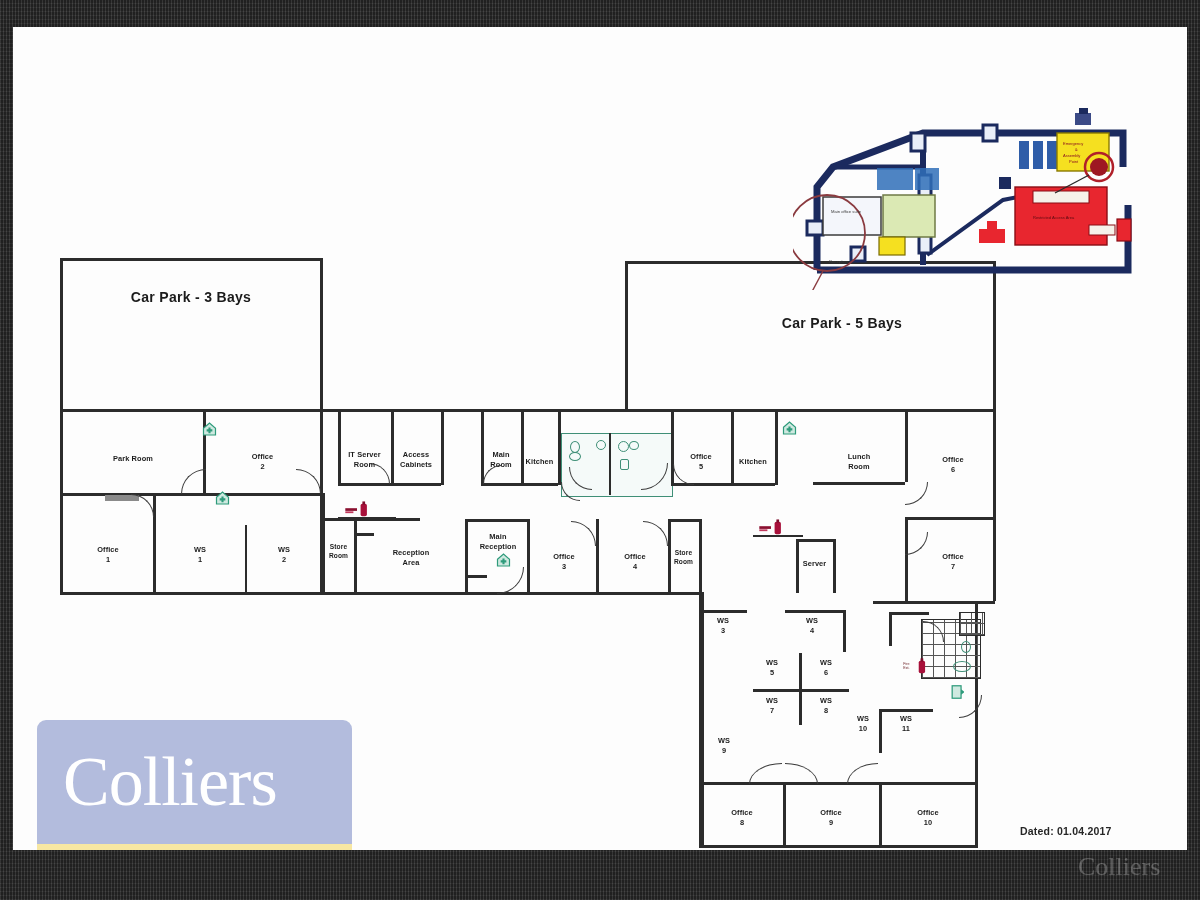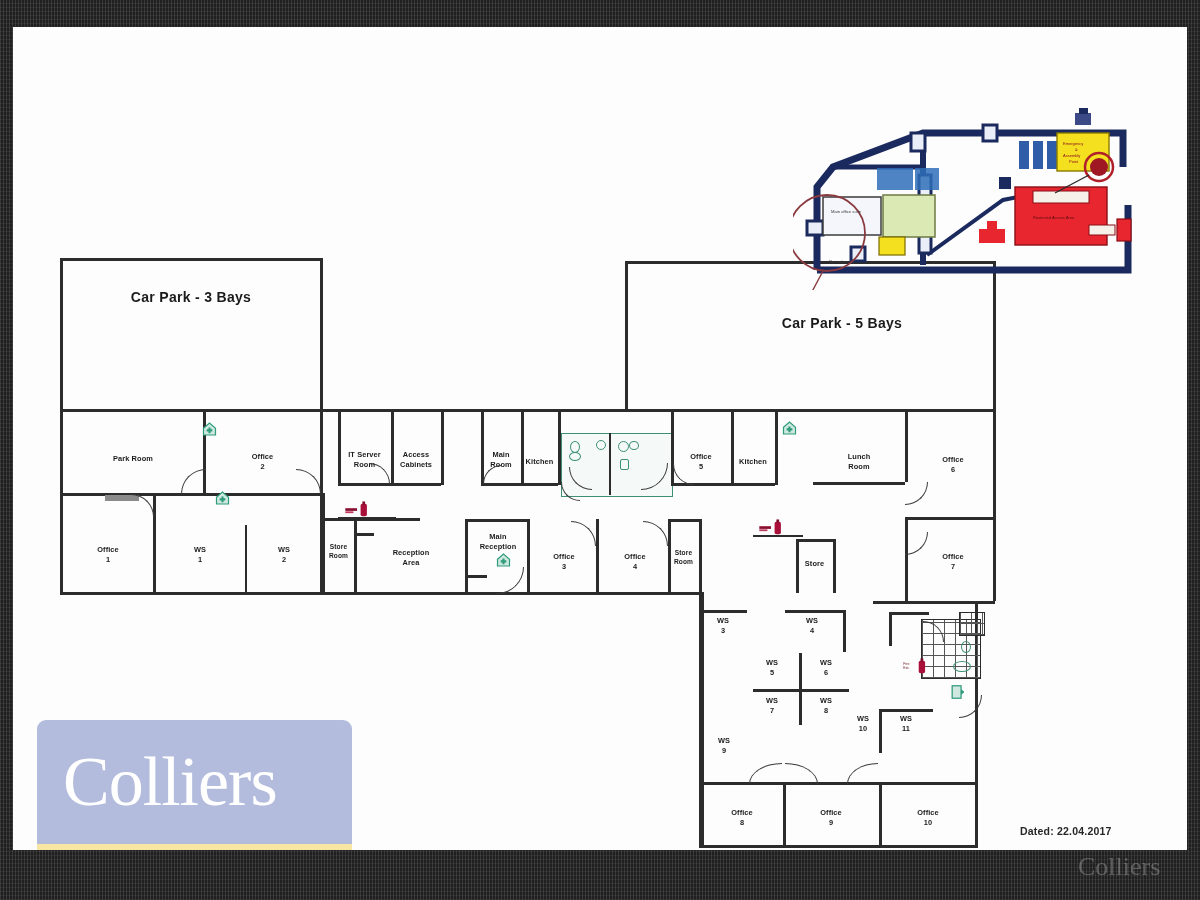--- a/index.html
+++ b/index.html
@@ -251,21 +251,21 @@
       <div class="door tr" style="left:630px;top:494px;width:24px;height:24px;"></div>
 
       <div class="w wv" style="left:686px;top:492px;height:73px;"></div>
       <div class="w wh" style="left:655px;top:492px;width:31px;"></div>
       <div class="room" style="left:655px;top:518px;width:31px;height:26px;white-space:pre-line;font-size:6.6px;">Store
 Room</div>
 
       <div class="w wv" style="left:783px;top:512px;height:54px;"></div>
       <div class="w wv" style="left:820px;top:512px;height:54px;"></div>
       <div class="w wh" style="left:783px;top:512px;width:37px;"></div>
-      <div class="room" style="left:783px;top:530px;width:37px;height:14px;">Store</div>
+      <div class="room" style="left:783px;top:530px;width:37px;height:14px;">Server</div>
 
       <div class="w wh" style="left:686px;top:583px;width:48px;"></div>
       <div class="w wh" style="left:772px;top:583px;width:58px;"></div>
       <div class="w wv" style="left:830px;top:583px;height:42px;"></div>
       <div class="room" style="left:688px;top:586px;width:44px;height:26px;white-space:pre-line;">WS
 3</div>
       <div class="room" style="left:775px;top:586px;width:48px;height:26px;white-space:pre-line;">WS
 4</div>
 
       <div class="w wv" style="left:786px;top:626px;height:72px;"></div>
@@ -418,19 +418,19 @@
       </svg>
     </div>
 
     <div id="logo">
       <div class="panel"></div>
       <div class="word">Colliers</div>
       <div class="s1"></div>
 
     </div>
 
-    <div id="dated">Dated: 22.04.2017</div>
+    <div id="dated">Dated: 01.04.2017</div>
   </div>
 
   <div id="wm">
     <span>Colliers</span>
   </div>
 </div>
 
 </body></html>

